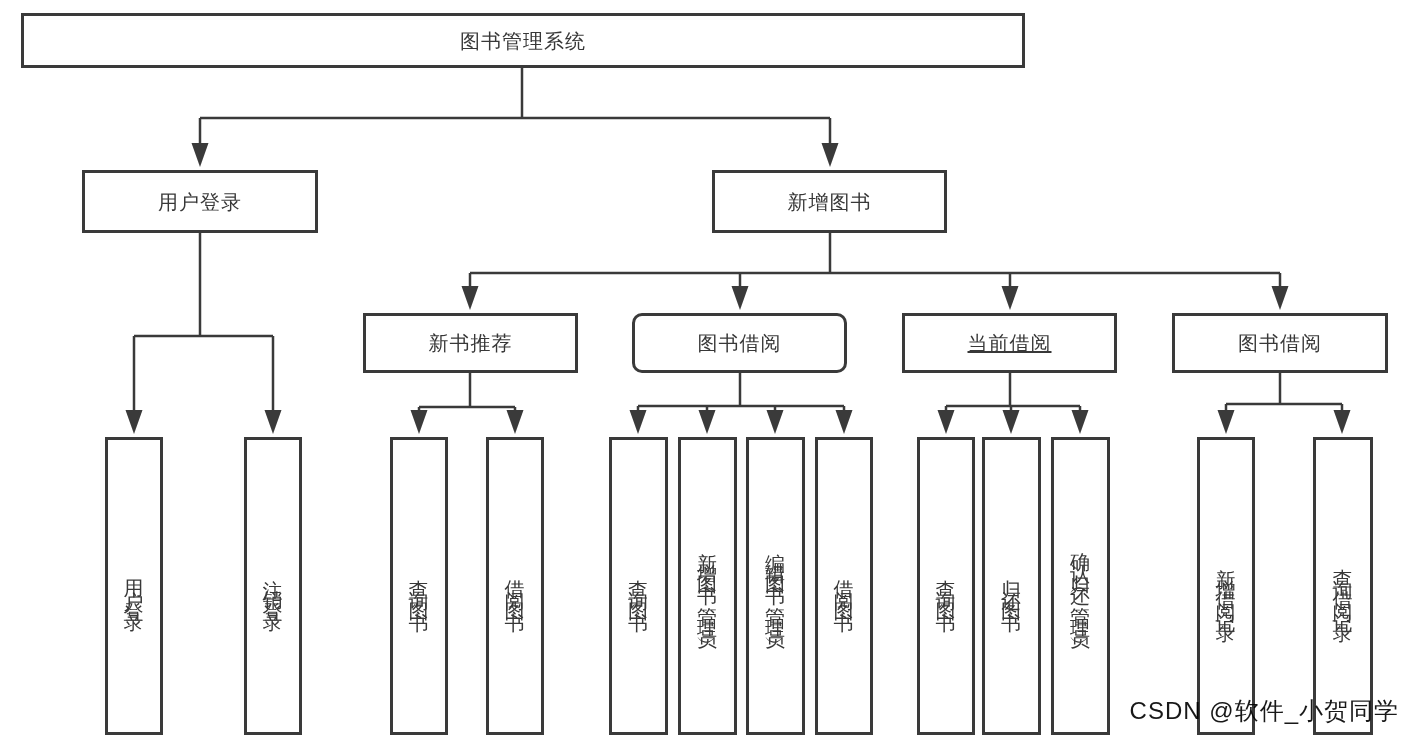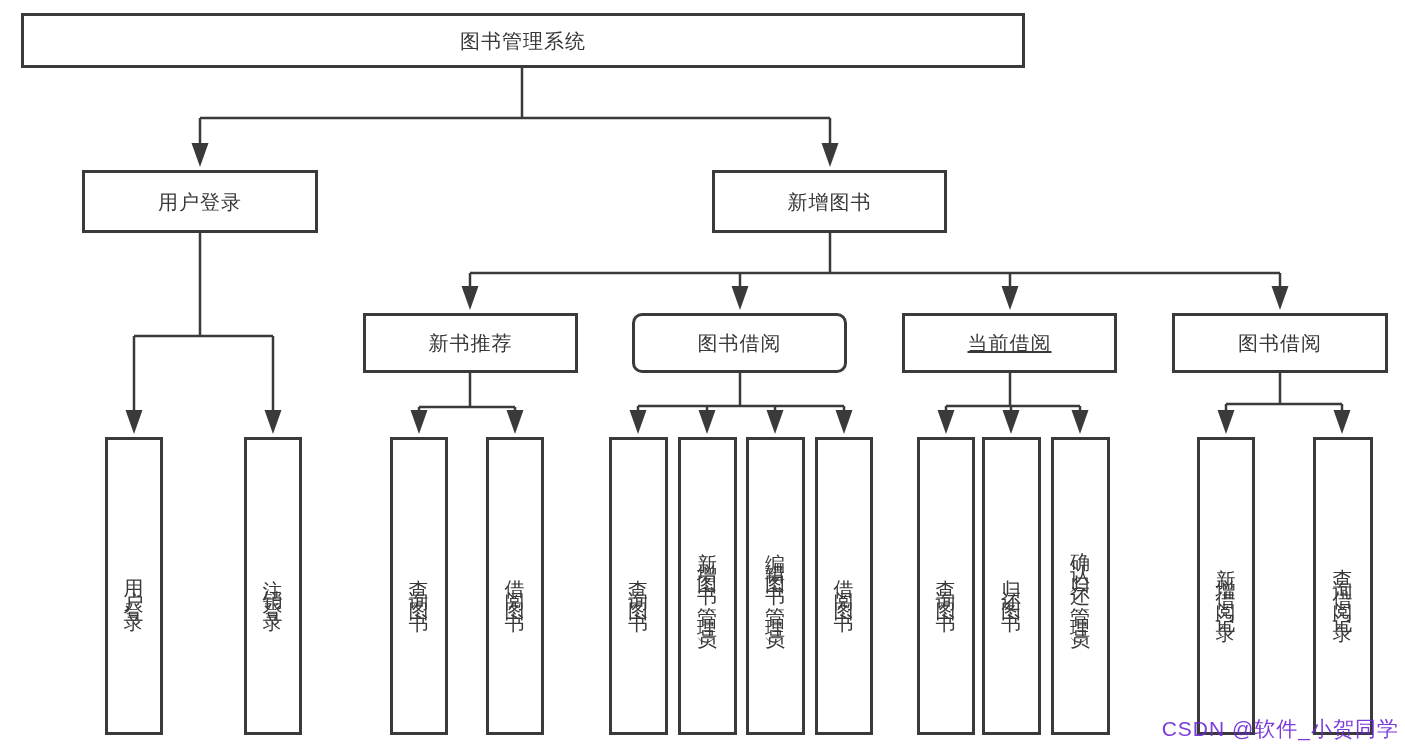--- a/index.html
+++ b/index.html
@@ -37,23 +37,23 @@
   }
   .leaf span {
     writing-mode: vertical-rl;
     text-orientation: mixed;
     letter-spacing: 11px;
     white-space: nowrap;
   }
   .watermark {
     position: absolute;
     right: 6px;
-    bottom: 4px;
-    font-size: 21px;
-    color: #6d28d9;
+    bottom: 20px;
+    font-size: 24px;
+    color: #000000;
     opacity: 0.9;
     z-index: 5;
     letter-spacing: 1px;
   }
 </style>
 </head>
 <body>
 
 <div class="canvas">
 

